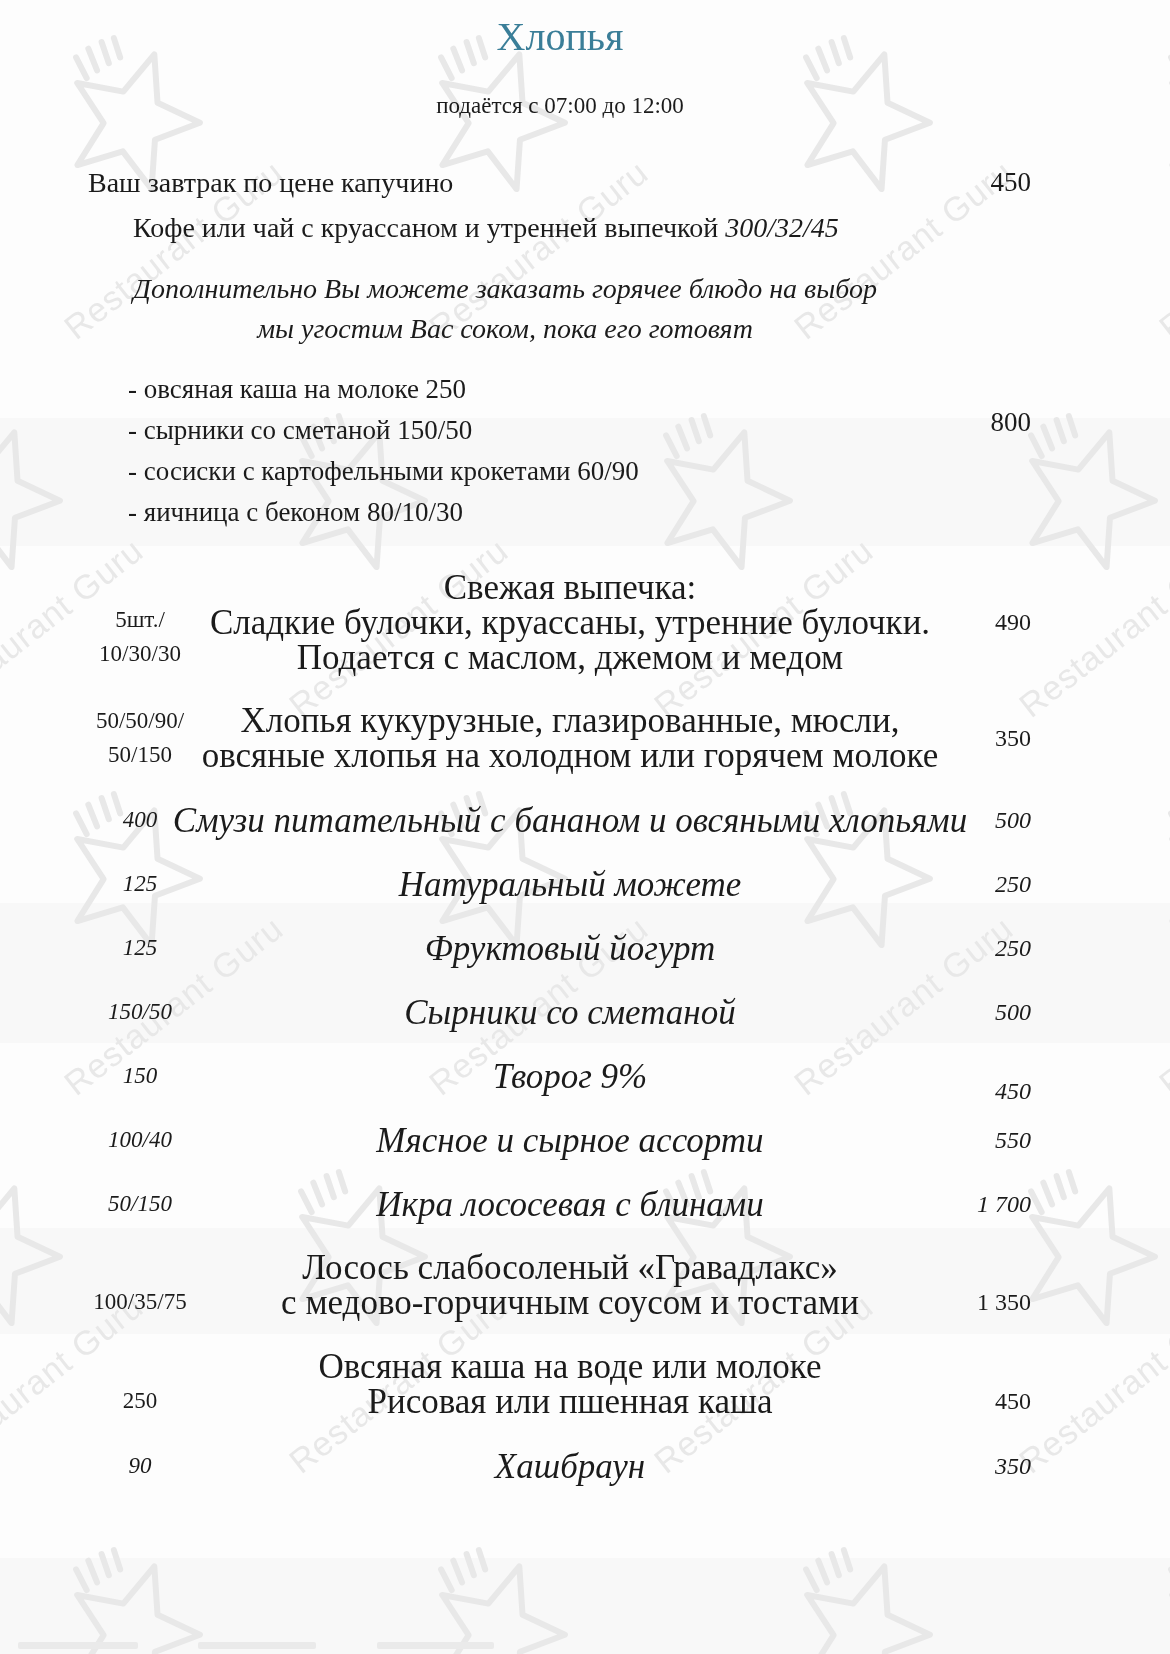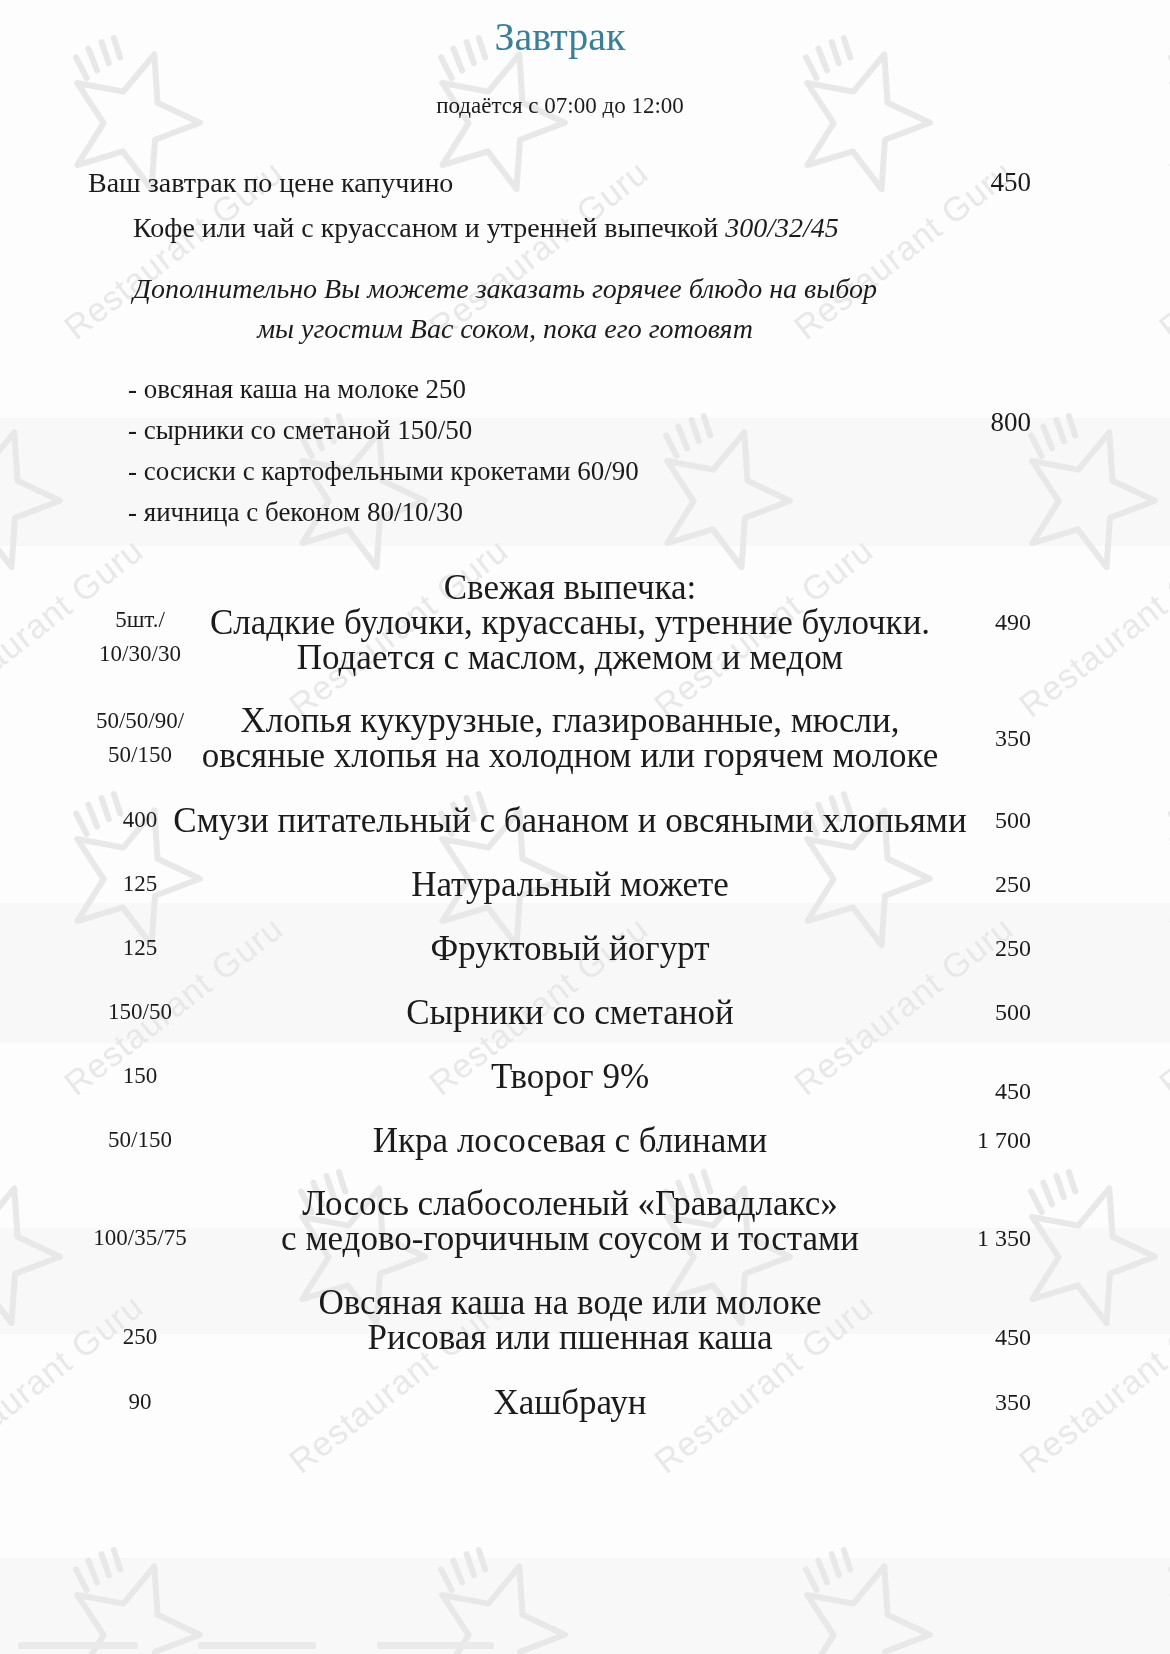--- a/index.html
+++ b/index.html
@@ -34,21 +34,21 @@
   .special-name{margin-left:88px;}
   .abs-price{position:absolute;right:89px;top:0;font-size:27px;line-height:35px;}
   .special-desc{margin:10px 0 0 133px;font-size:28px;line-height:35px;height:35px;}
   .it{font-style:italic;}
   .notes{margin-top:24px;width:1010px;text-align:center;font-style:italic;font-size:28px;line-height:40px;}
   .options{position:relative;margin:20px 0 0 0;font-size:27px;}
   .option-line{margin-left:128px;height:41px;line-height:41px;}
   .options-price{position:absolute;top:38px;right:89px;font-size:27px;}
   .menu{margin-top:36px;}
   .menu-row{position:relative;margin-bottom:29px;}
-  .h1{height:35px;}  .h2{height:70px;}  .h3{height:105px;}
+  .h1{height:35px;font-style:italic;}  .h2{height:70px;}  .h3{height:105px;}
   .cell-portion{
     position:absolute;left:0;width:280px;top:50%;transform:translateY(-50%);
     text-align:center;font-size:23px;line-height:34px;white-space:pre-line;
   }
   .cell-dish{
     position:absolute;left:0;width:1140px;top:50%;transform:translateY(-50%);
     text-align:center;font-size:35px;line-height:35px;white-space:pre-line;
   }
   .cell-price{
     position:absolute;right:89px;top:50%;transform:translateY(-50%);
@@ -308,21 +308,21 @@
           <path d="M16 9 L25 21"></path>
           <path d="M23 4 L31 15"></path>
         </g>
       </svg>
       <div class="wm-text">Restaurant Guru</div>
     </div>
     </div>
 
   <div class="content">
 
-    <div class="title" style="color: rgb(58, 126, 152);">Завтрак</div>
+    <div class="title" style="color: rgb(58, 126, 152);">Хлопья</div>
     <div class="subtitle">подаётся с 07:00 до 12:00</div>
 
     <div class="special-row">
       <span class="special-name">Ваш завтрак по цене капучино</span>
       <span class="abs-price">450</span>
     </div>
 
     <div class="special-desc">
       <span>Кофе или чай с круассаном и утренней выпечкой </span><span class="it">300/32/45</span>
     </div>
@@ -382,20 +382,25 @@
         <div class="cell-dish">Сырники со сметаной</div>
         <div class="cell-price">500</div>
       </div>
 
       <div class="menu-row h1 price-low">
         <div class="cell-portion">150</div>
         <div class="cell-dish">Творог 9%</div>
         <div class="cell-price">450</div>
       </div>
 
+      <div class="menu-row h1">
+        <div class="cell-portion">100/40</div>
+        <div class="cell-dish">Мясное и сырное ассорти</div>
+        <div class="cell-price">550</div>
+      </div>
 
       <div class="menu-row h1">
         <div class="cell-portion">50/150</div>
         <div class="cell-dish">Икра лососевая с блинами</div>
         <div class="cell-price">1 700</div>
       </div>
 
       <div class="menu-row h2 row-low">
         <div class="cell-portion">100/35/75</div>
         <div class="cell-dish">Лосось слабосоленый «Гравадлакс»

